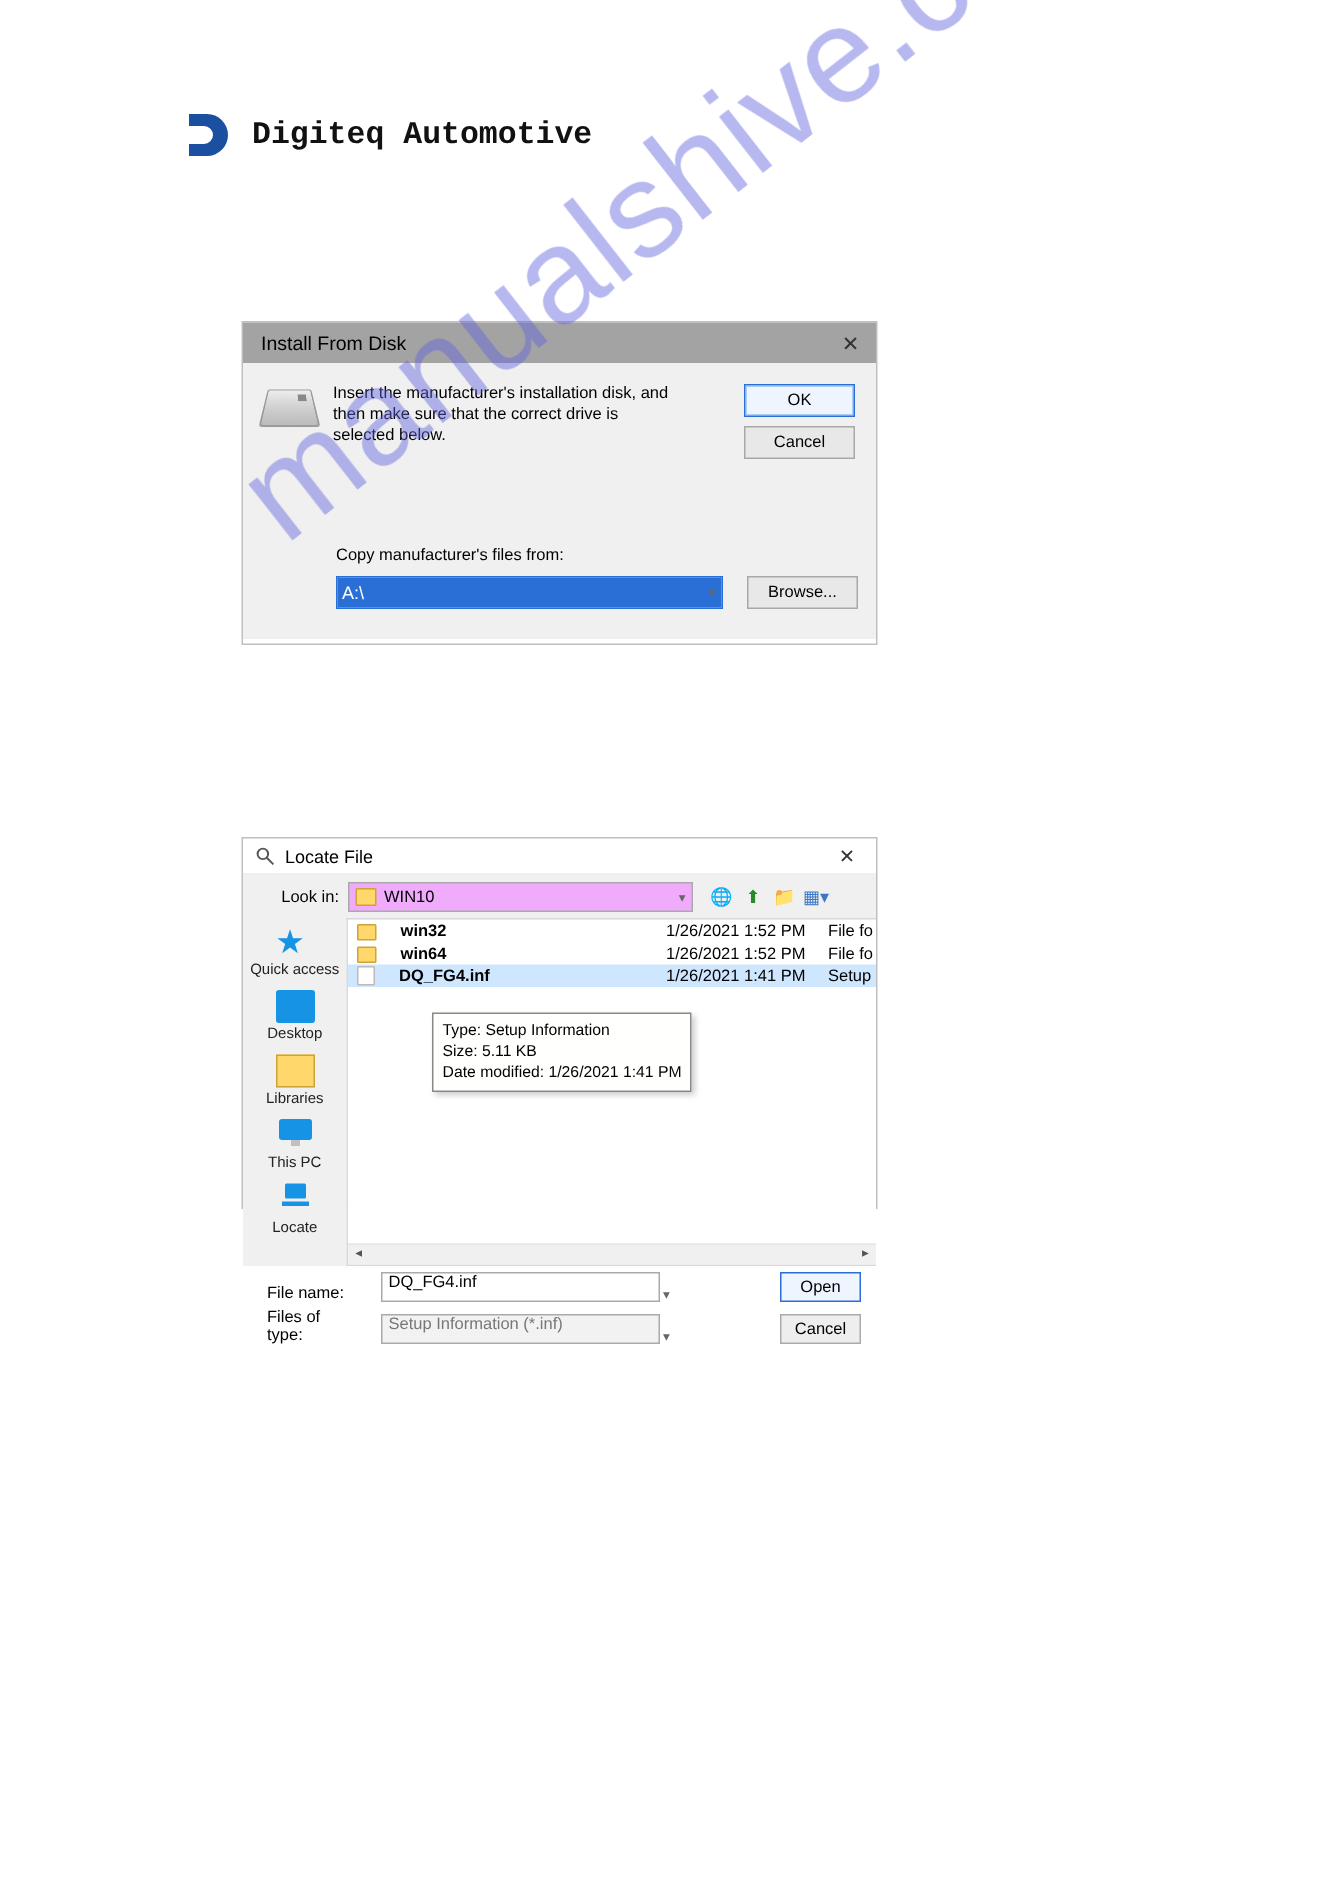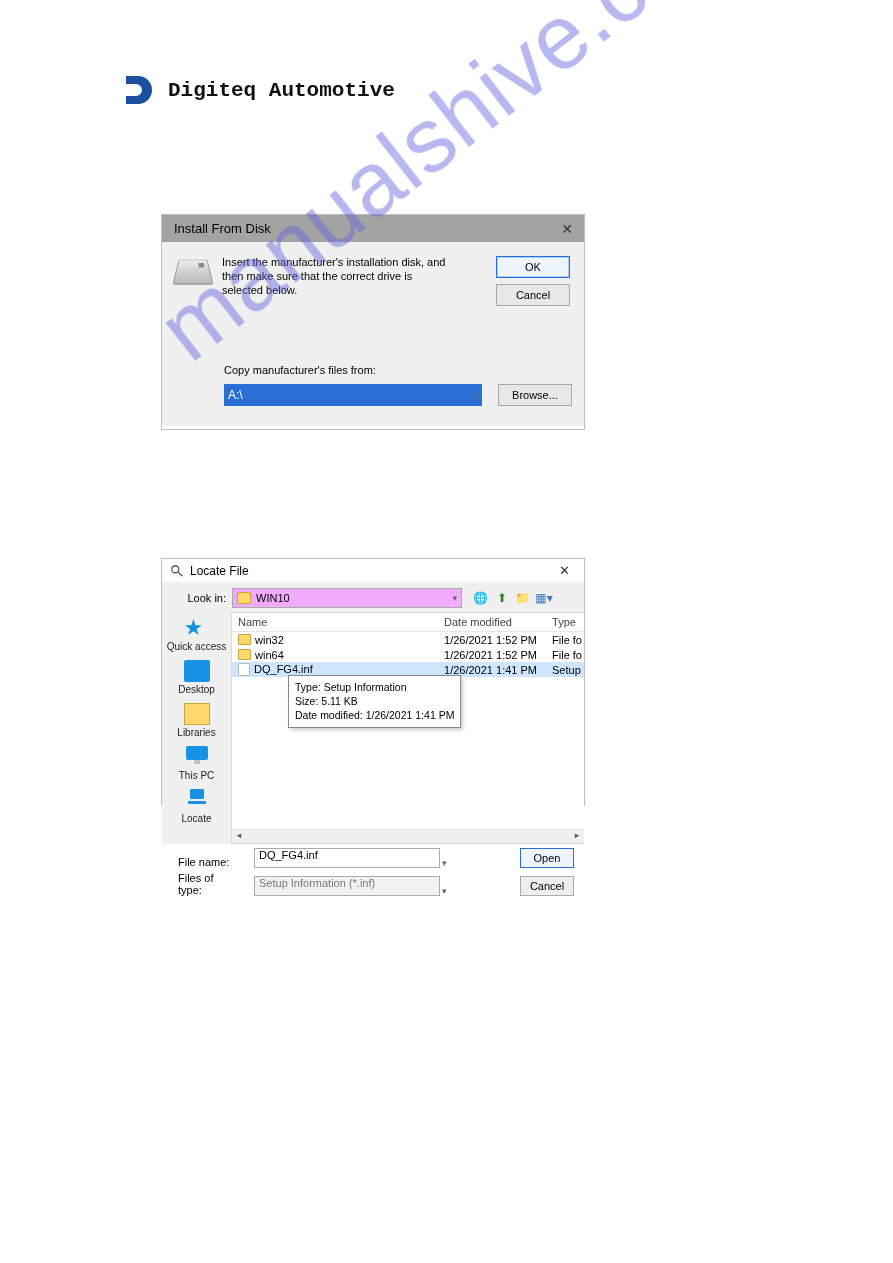--- a/index.html
+++ b/index.html
@@ -52,21 +52,21 @@
   .pcico .stand{width:6px;height:4px;background:#c0c0c0;margin:0 auto;}
   .netico{ position:relative;width:26px;height:20px;}
   .netico .mon{background:#1793e6;width:14px;height:10px;border-radius:1px;margin:0 auto;}
   .netico .bar{width:18px;height:3px;background:#1793e6;margin:2px auto 0;}
   .filepane{ flex:1; background:#fff; border:1px solid #d8d8d8; border-right:none; position:relative; font-size:11px;}
   .fp-head{ display:flex; color:#444; border-bottom:1px solid #e5e5e5; }
   .col-name{ width:210px; padding:3px 6px;}
   .col-date{ width:108px; padding:3px 2px; white-space:nowrap;}
   .col-type{ flex:1; padding:3px 2px; overflow:hidden; white-space:nowrap;}
   .fp-row{ display:flex; align-items:center; height:15px;}
-  .fp-row .col-name{ display:flex;align-items:flex-start;gap:4px;}
+  .fp-row .col-name{ display:flex;align-items:flex-end;gap:16px;font-weight:bold;}
   .row-folder .fico{ width:13px;height:11px;background:#ffd76a;border:1px solid #cba43a;border-radius:1px;}
   .row-file .fico{ width:12px;height:13px;background:#fefefe;border:1px solid #bbb;border-radius:1px;}
   .fp-row.selected{ background:#cfe6ff;}
   .tooltip{ position:absolute; top:62px; left:56px; background:#fffffe; border:1px solid #888; padding:4px 6px; font-size:10.5px; line-height:1.35; box-shadow:2px 2px 4px rgba(0,0,0,.2);}
   .scrollbar-h{ position:absolute; bottom:0; left:0; right:0; height:14px; background:#f0f0f0; display:flex; justify-content:space-between; align-items:center; border-top:1px solid #e5e5e5;}
   .scroll-btn{ width:14px;height:14px; text-align:center; font-size:9px; color:#555; cursor:pointer;}
   .bottom-rows{ padding:4px 10px 0 10px; font-size:11px;}
   .brow{ display:flex; align-items:flex-end; gap:18px; margin-bottom:4px;}
   .brow-lbl{ width:64px; text-align:left; padding-left:6px;}
   .brow-input{ width:186px;height:20px;border:1px solid #aaa;background:#fff;padding:0 16px 0 4px; position:relative;}
@@ -162,25 +162,20 @@
           <div class="place">
             <div class="ico netico">
                 <div class="mon"></div>
                 <div class="bar"></div>
               </div>
             <span>Locate</span>
           </div>
         </div>
 
         <div class="filepane">
-          <div class="fp-head">
-            <div class="col-name">Name</div>
-            <div class="col-date">Date modified</div>
-            <div class="col-type">Type</div>
-          </div>
 
           <div class="fp-row row-folder">
             <div class="col-name">
                 <span class="fico"></span>
                 <span>win32</span>
               </div>
             <div class="col-date">1/26/2021 1:52 PM</div>
             <div class="col-type">File fo</div>
           </div>
           <div class="fp-row row-folder">

